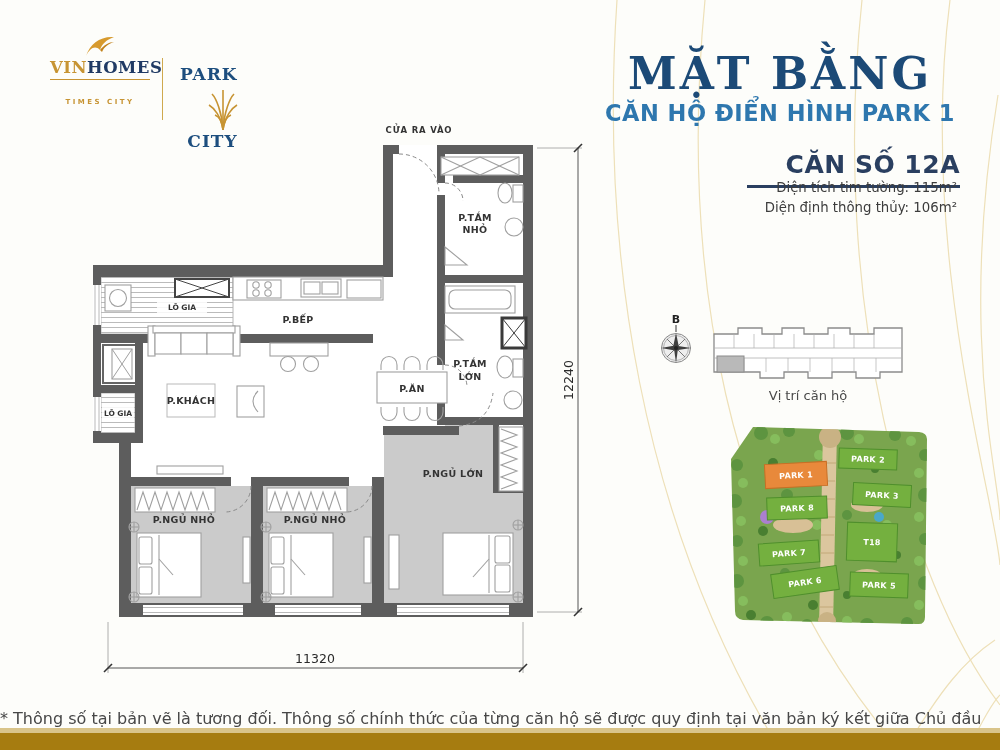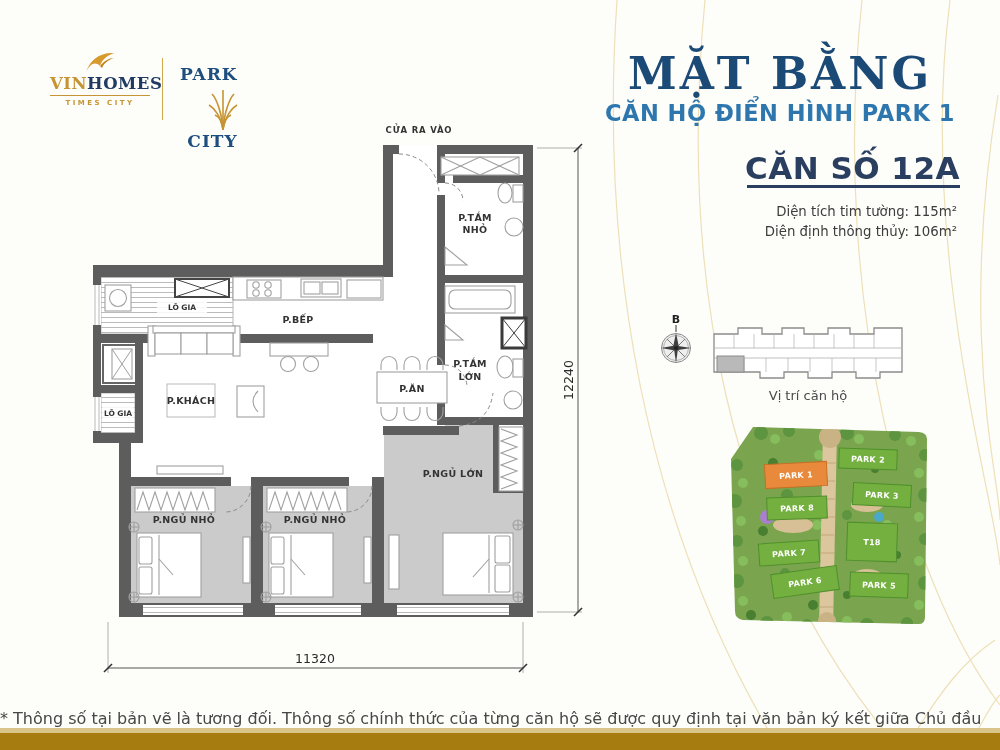--- a/index.html
+++ b/index.html
@@ -2,39 +2,39 @@
 <html><head>
 <meta charset="utf-8">
 <style>
   html,body{margin:0;padding:0;background:#e9e9e9;}
   #canvas{position:relative;width:1000px;height:750px;background:#fdfdfa;overflow:hidden;
           font-family:"DejaVu Sans","Liberation Sans",sans-serif;}
   #bg-curves{position:absolute;inset:0;z-index:0;}
   .layer{position:absolute;z-index:1;}
 
   
-  #logo-vinhomes{left:50px;top:48px;width:100px;text-align:center;}
+  #logo-vinhomes{left:50px;top:32px;width:100px;text-align:center;}
   #vh-text{font-family:"DejaVu Serif","Liberation Serif",serif;font-size:16.5px;font-weight:bold;letter-spacing:.5px;}
   #vh-text .g{color:#c79433;} #vh-text .n{color:#203a64;}
-  #vh-sub{margin-top:2px;padding-top:3px;border-top:1.5px solid #c79433;color:#c79433;
+  #vh-sub{margin-top:2px;padding-top:18px;border-top:1.5px solid #c79433;color:#c79433;
           font-size:7px;font-weight:bold;letter-spacing:2.5px;}
   #logo-divider{left:162px;top:58px;width:1px;height:62px;background:#cfa94e;}
   #logo-parkhill{left:180px;top:66px;display:flex;align-items:flex-end;gap:0;flex-direction:column;}
   .ph-word{font-family:"DejaVu Serif","Liberation Serif",serif;font-size:17px;font-weight:bold;
            letter-spacing:1px;color:#1d4e7e;line-height:1;padding-bottom:4px;}
 
   
   #title-block{left:545px;top:50px;width:470px;text-align:center;}
   #page-title{font-family:"DejaVu Serif","Liberation Serif",serif;font-size:44px;font-weight:bold;
               color:#1c4a77;letter-spacing:3px;line-height:1.1;margin:0;}
   #page-subtitle{font-size:22.5px;font-weight:bold;color:#2e77ae;letter-spacing:.5px;margin-top:2px;}
-  #unit-number{left:545px;top:150px;width:415px;text-align:right;font-size:31px;font-weight:bold;
+  #unit-number{left:545px;top:150px;width:415px;text-align:right;font-size:25px;font-weight:bold;
                color:#2a3f60;letter-spacing:.5px;}
   #unit-rule{left:747px;top:185px;width:213px;height:3px;background:#2a3f60;}
-  #unit-areas{left:545px;top:202px;width:412px;text-align:right;font-size:13.3px;color:#3c3c3c;line-height:1.5;}
+  #unit-areas{left:545px;top:178px;width:412px;text-align:right;font-size:13.3px;color:#3c3c3c;line-height:1.5;}
 
   
   #loc-caption{left:708px;top:388px;width:200px;text-align:center;font-size:13px;color:#4a4a4a;}
   #footnote{right:15px;top:709px;font-size:16px;color:#474747;}
 
   
   #bar-light{left:0;right:0;bottom:17px;height:5px;background:#d9c48a;}
   #bar-dark{left:0;right:0;bottom:0;height:17px;background:#a67c10;}
 
   

